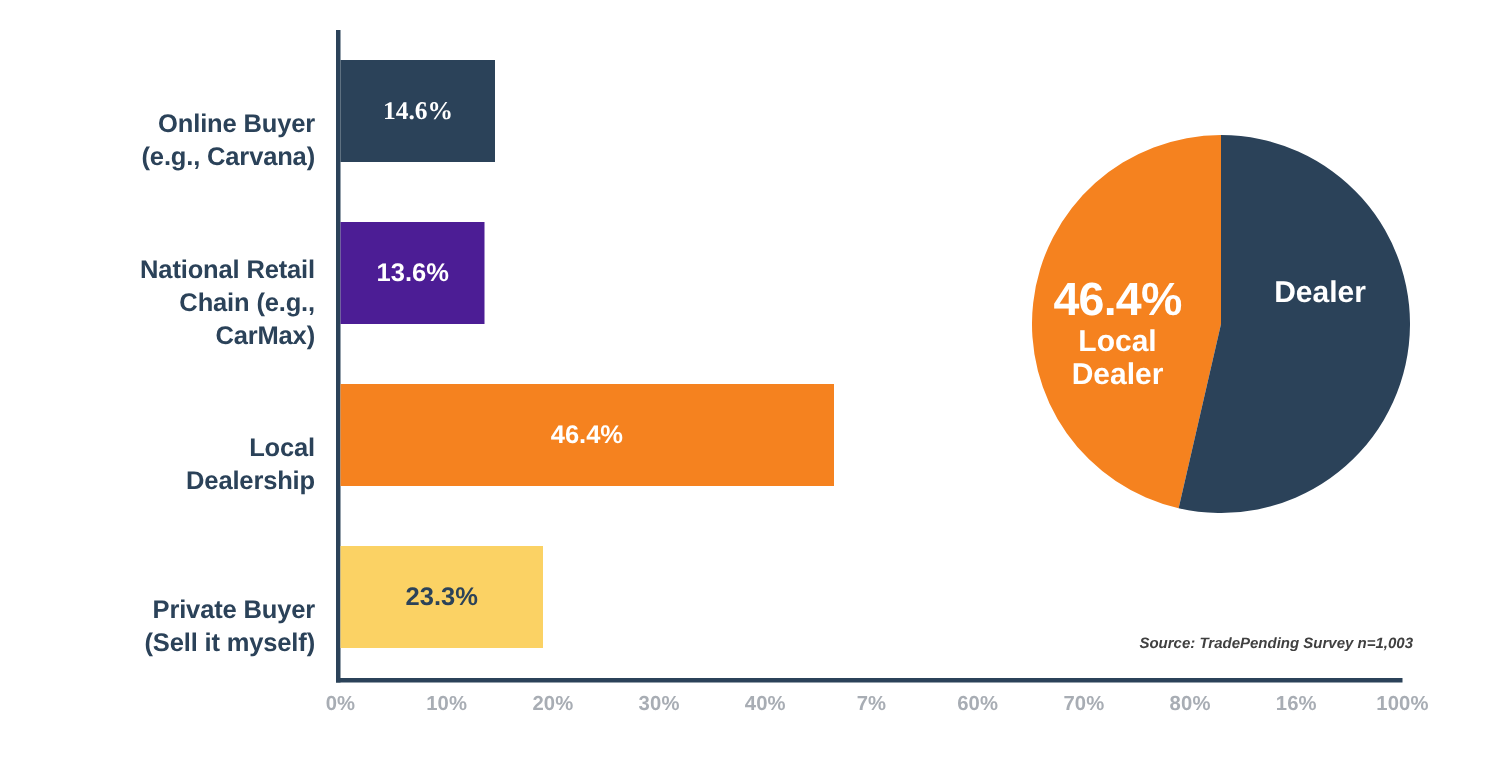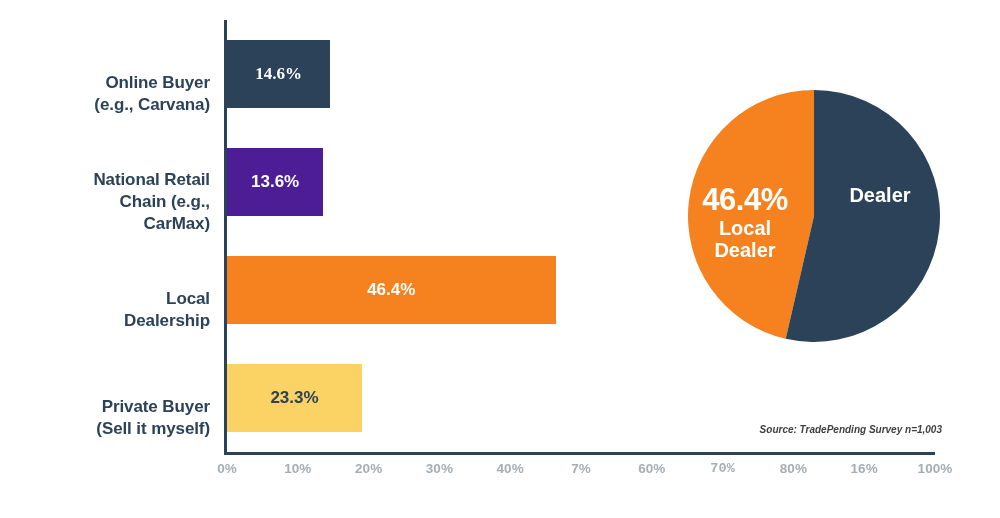--- a/index.html
+++ b/index.html
@@ -187,21 +187,21 @@
     </div>
 
     <div class="xticks" id="xticks">
         <div class="xtick" style="left: 0px;">0%</div>
         <div class="xtick" style="left: 70.8px;">10%</div>
         <div class="xtick" style="left: 141.6px;">20%</div>
         <div class="xtick" style="left: 212.4px;">30%</div>
         <div class="xtick" style="left: 283.2px;">40%</div>
         <div class="xtick" style="left: 354px;">7%</div>
         <div class="xtick" style="left: 424.8px;">60%</div>
-        <div class="xtick" style="left: 495.6px; font-family: Liberation Mono, monospace;">70%</div>
+        <div class="xtick" style="left: 495.6px;">70%</div>
         <div class="xtick" style="left: 566.4px;">80%</div>
         <div class="xtick" style="left: 637.2px;">16%</div>
         <div class="xtick" style="left: 708px;">100%</div>
       </div>
   </div>
 
   <div class="pie-panel">
     <svg class="pie-svg" width="252" height="252" viewBox="0 0 252 252">
       <path id="pie-slice-0" d="M 126 126 L 126.00 0.00 A 126 126 0 0 0 97.74 248.79 Z" fill="#f5821f"></path>
       <path id="pie-slice-1" d="M 126 126 L 126.00 0.00 A 126 126 0 1 1 97.74 248.79 Z" fill="#2b4259"></path>

